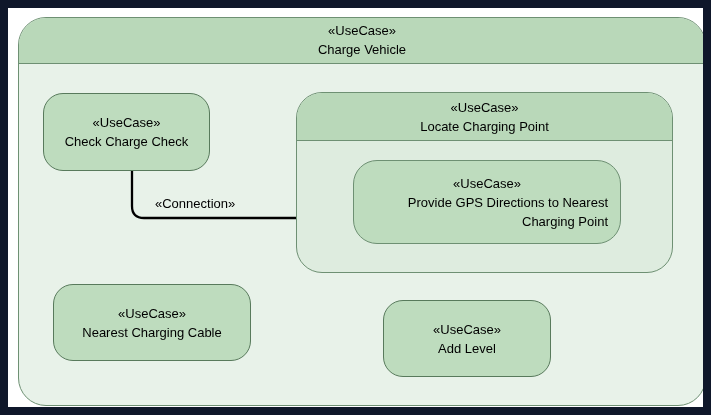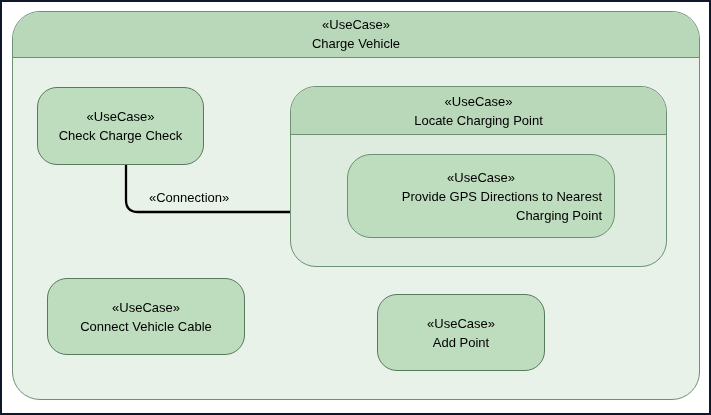--- a/index.html
+++ b/index.html
@@ -13,21 +13,21 @@
     --connector-color:#000000;
     --text-color:#000000;
   }
   *{margin:0;padding:0;box-sizing:border-box;}
   html,body{background:#fff;}
   body{font-family:"Liberation Sans", sans-serif;color:var(--text-color);}
   .canvas{
     position:relative;
     width:711px;height:415px;
     background:var(--canvas-bg);
-    border:2px solid #0f172a;
+    border:8px solid #0f172a;
     overflow:hidden;
   }
   
   .frame{
     position:absolute;
     border:1.5px solid var(--frame-border);
     overflow:hidden;
   }
   .outer-frame{
     left:10px;top:9px;width:688px;height:389px;
@@ -114,21 +114,21 @@
     <div class="node-name">Check Charge Check</div>
   </div>
 
   <div class="usecase pos-provide">
     <div class="stereotype">«UseCase»</div>
     <div class="node-name">Provide GPS Directions to Nearest Charging Point</div>
   </div>
 
   <div class="usecase pos-connect">
     <div class="stereotype">«UseCase»</div>
-    <div class="node-name">Connect Vehicle Cable</div>
+    <div class="node-name">Nearest Charging Cable</div>
   </div>
 
   <div class="usecase pos-add">
     <div class="stereotype">«UseCase»</div>
-    <div class="node-name">Add Point</div>
+    <div class="node-name">Add Level</div>
   </div>
 
 </div>
 
 </body></html>

